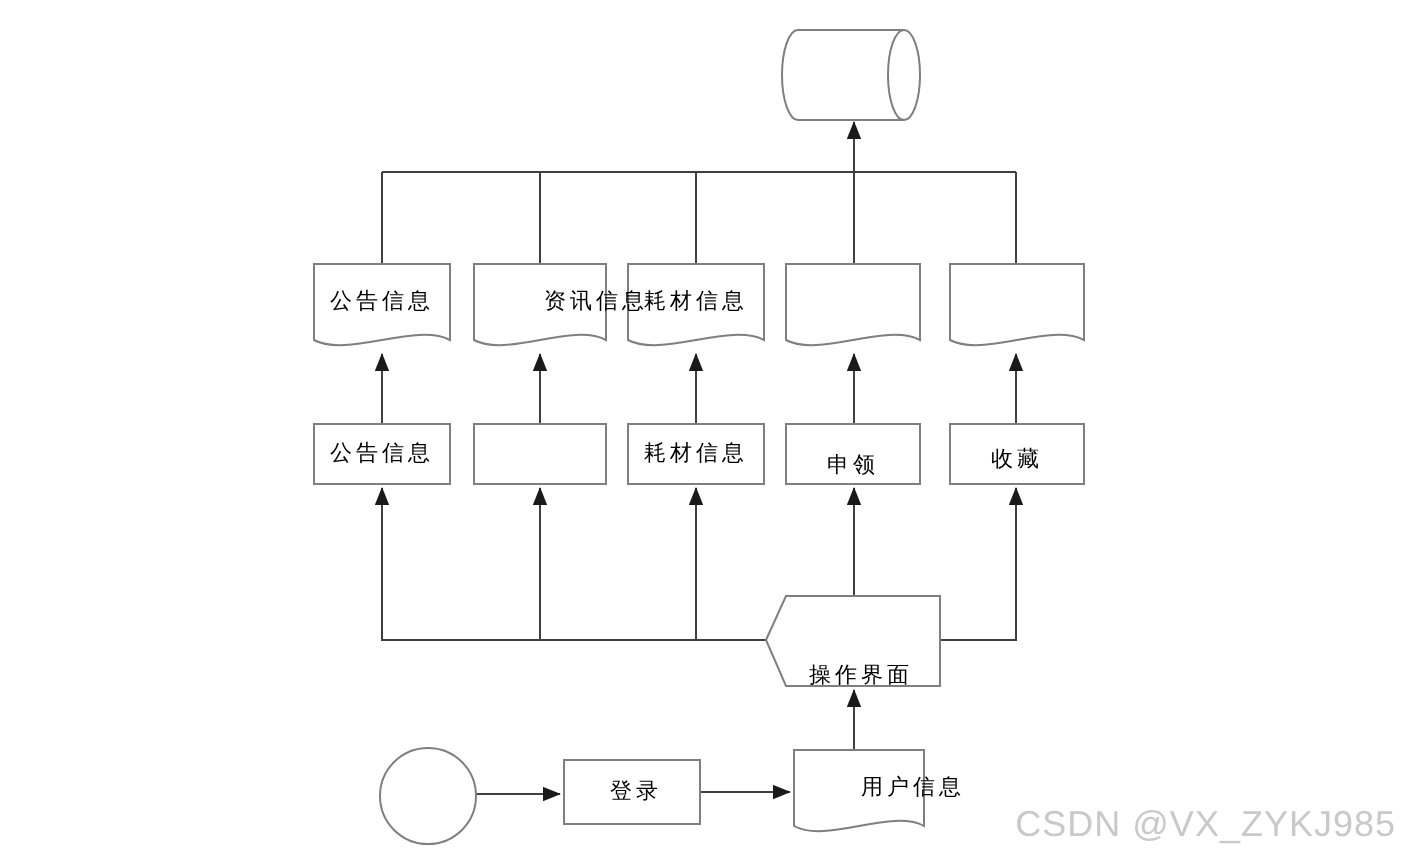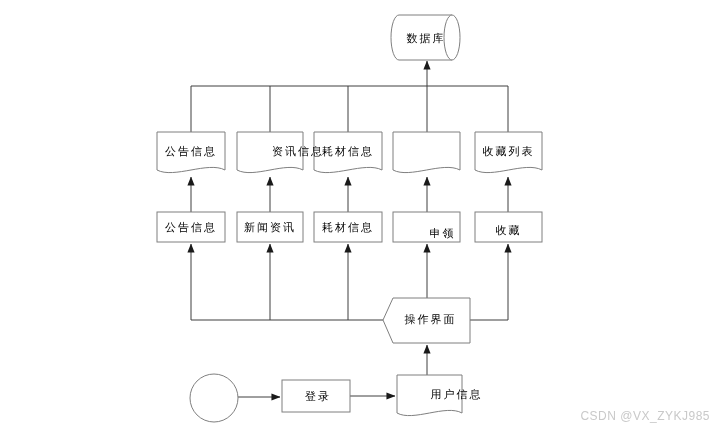--- a/index.html
+++ b/index.html
@@ -11,22 +11,22 @@
   }
   .canvas svg{position:absolute;left:0;top:0;}
   .shape{fill:var(--shape-fill,#ffffff);stroke:var(--shape-border,#7f7f7f);stroke-width:1;}
   .conn{fill:none;stroke:var(--connector,#3f3f3f);stroke-width:1;}
   .label{
     position:absolute;display:flex;align-items:center;justify-content:center;
     text-align:center;font-size:11px;line-height:14px;letter-spacing:2px;
     color:var(--text,#000000);
   }
   .watermark{
-    position:absolute;right:0;bottom:7px;
-    font-size:12px;letter-spacing:.5px;
+    position:absolute;right:12px;bottom:7px;
+    font-size:18px;letter-spacing:.5px;
     color:var(--watermark-text,#c9c9c9);
   }
 </style>
 </head>
 <body>
 
 <div class="canvas">
 
   <svg width="710" height="430" viewBox="0 0 710 430">
     <defs>
@@ -77,32 +77,29 @@
       <rect class="shape" x="475" y="212" width="67" height="30"></rect>
 
       <polygon class="shape" points="383,320 393,298 470,298 470,343 393,343"></polygon>
 
       <circle class="shape" cx="214" cy="398" r="24"></circle>
       <rect class="shape" x="282" y="380" width="68" height="32"></rect>
       <path class="shape" d="M397 375 H462 V413 C446 404 413 422 397 413 Z"></path>
     </g>
   </svg>
 
-  <div class="label" style="left:397px;top:15px;width:58px;height:45px;">数据库</div>
 
   <div class="label" style="left:157px;top:132px;width:68px;height:38px;">公告信息</div>
   <div class="label" style="left:237px;top:132px;width:66px;height:38px;padding-left:28px;">资讯信息</div>
   <div class="label" style="left:314px;top:132px;width:68px;height:38px;">耗材信息</div>
-  <div class="label" style="left:475px;top:132px;width:67px;height:38px;">收藏列表</div>
 
   <div class="label" style="left:157px;top:212px;width:68px;height:30px;">公告信息</div>
-  <div class="label" style="left:237px;top:212px;width:66px;height:30px;">新闻资讯</div>
   <div class="label" style="left:314px;top:212px;width:68px;height:30px;">耗材信息</div>
-  <div class="label" style="left:393px;top:212px;width:67px;height:42px;padding-left:16px;">申领</div>
+  <div class="label" style="left:393px;top:212px;width:67px;height:42px;">申领</div>
   <div class="label" style="left:475px;top:212px;width:67px;height:36px;">收藏</div>
 
-  <div class="label" style="left:391px;top:296px;width:79px;height:45px;">操作界面</div>
+  <div class="label" style="left:391px;top:315px;width:79px;height:45px;">操作界面</div>
 
   <div class="label" style="left:282px;top:380px;width:72px;height:32px;">登录</div>
   <div class="label" style="left:397px;top:374px;width:65px;height:40px;padding-left:27px;">用户信息</div>
 
   <div class="watermark">CSDN @VX_ZYKJ985</div>
 </div>
 
 </body></html>

